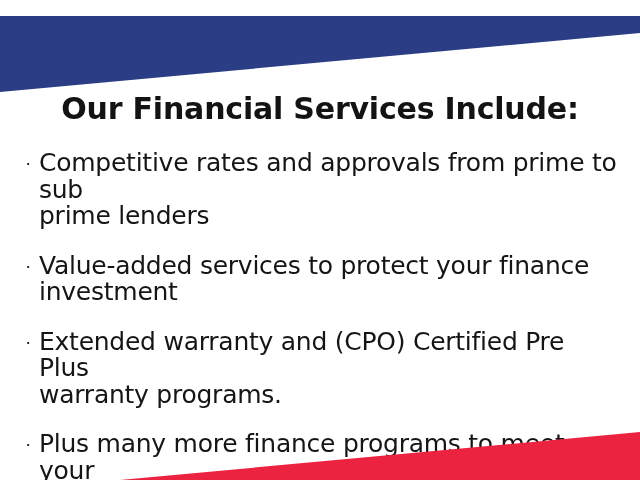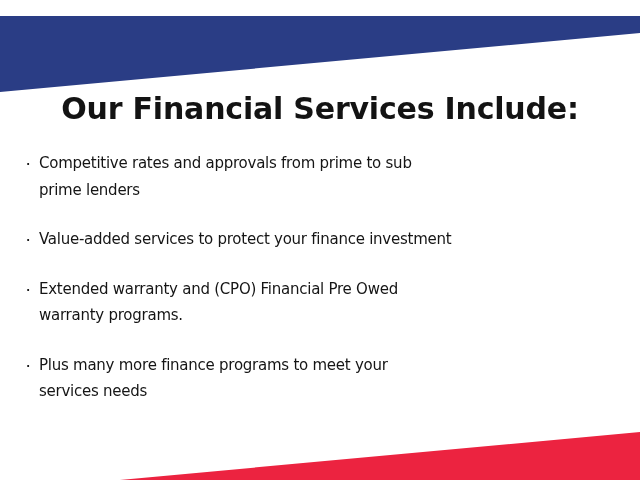--- a/index.html
+++ b/index.html
@@ -68,21 +68,21 @@
     flex: 0 0 auto;
     width: 14px;
     font-size: 19px;
     line-height: 26px;
     color: #1b1b1b;
     text-align: left;
   }
   .bullet-text {
     flex: 1 1 auto;
     font-family: "DejaVu Sans", sans-serif;
-    font-size: 15px;
+    font-size: 25px;
     line-height: 26.5px;
     color: #151515;
     white-space: pre-line;
     letter-spacing: -0.25px;
   }
 </style>
 </head>
 <body>
 
 <div class="slide">
@@ -103,21 +103,21 @@
 prime lenders</span>
     </div>
 
     <div class="bullet-item">
       <span class="bullet-marker">·</span>
       <span class="bullet-text">Value-added services to protect your finance investment</span>
     </div>
 
     <div class="bullet-item">
       <span class="bullet-marker">·</span>
-      <span class="bullet-text">Extended warranty and (CPO) Financial Pre Owed
+      <span class="bullet-text">Extended warranty and (CPO) Certified Pre Plus
 warranty programs.</span>
     </div>
 
     <div class="bullet-item">
       <span class="bullet-marker">·</span>
       <span class="bullet-text">Plus many more finance programs to meet your
 services needs</span>
     </div>
 
   </div>

